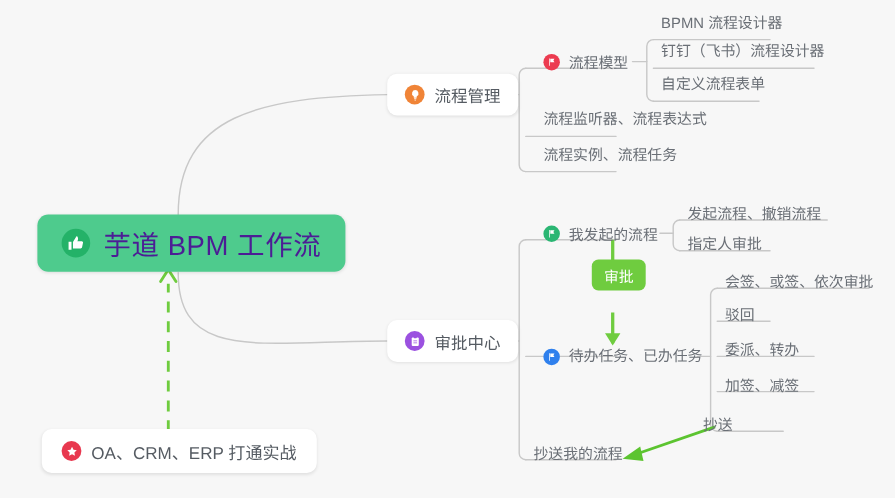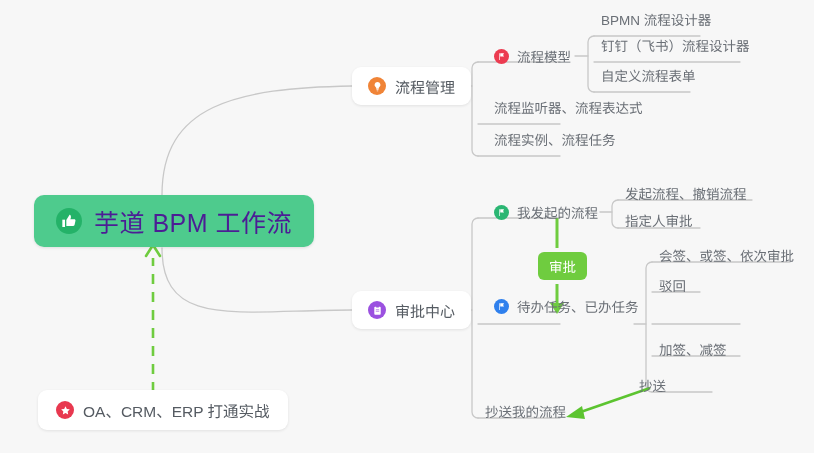--- a/index.html
+++ b/index.html
@@ -279,44 +279,48 @@
   <div class="node text-node" style="left:618px; top:184px;">
     <span class="tl">发起流程、撤销流程</span>
     <span class="rule"></span>
   </div>
 
   <div class="node text-node" style="left:618px; top:211px;">
     <span class="tl">指定人审批</span>
     <span class="rule"></span>
   </div>
 
-  <div class="node badge-node" style="left:538px; top:252px;">
+  <div class="node badge-node" style="left:538px; top:236px;">
     <span class="badge-label">审批</span>
   </div>
 
-  <div class="node text-node with-icon" style="left:494px; top:296px;">
+  <div class="node text-node with-icon" style="left:494px; top:312px;align-items:flex-end;">
     <span class="ico ico-15 ico-flag-blue">
       <svg width="9" height="9" viewBox="0 0 24 24" fill="#ffffff">
         <path d="M6 3h1.8v18H6z"></path>
           <path d="M8.6 3.6h10.2l-2.6 4.3 2.6 4.3H8.6z"></path>
       </svg>
     </span>
     <span style="color:#6a6f76; font-size:13.5px;">待办任务、已办任务</span>
   </div>
 
   <div class="node text-node" style="left:652px; top:246px;">
     <span class="tl">会签、或签、依次审批</span>
     <span class="rule"></span>
   </div>
 
   <div class="node text-node" style="left:652px; top:276px;">
     <span class="tl">驳回</span>
     <span class="rule"></span>
   </div>
 
+  <div class="node text-node" style="left:652px; top:308px;">
+    <span class="tl">委派、转办</span>
+    <span class="rule"></span>
+  </div>
 
   <div class="node text-node" style="left:652px; top:340px;">
     <span class="tl">加签、减签</span>
     <span class="rule"></span>
   </div>
 
   <div class="node text-node" style="left:632px; top:376px;">
     <span class="tl">抄送</span>
     <span class="rule"></span>
   </div>

